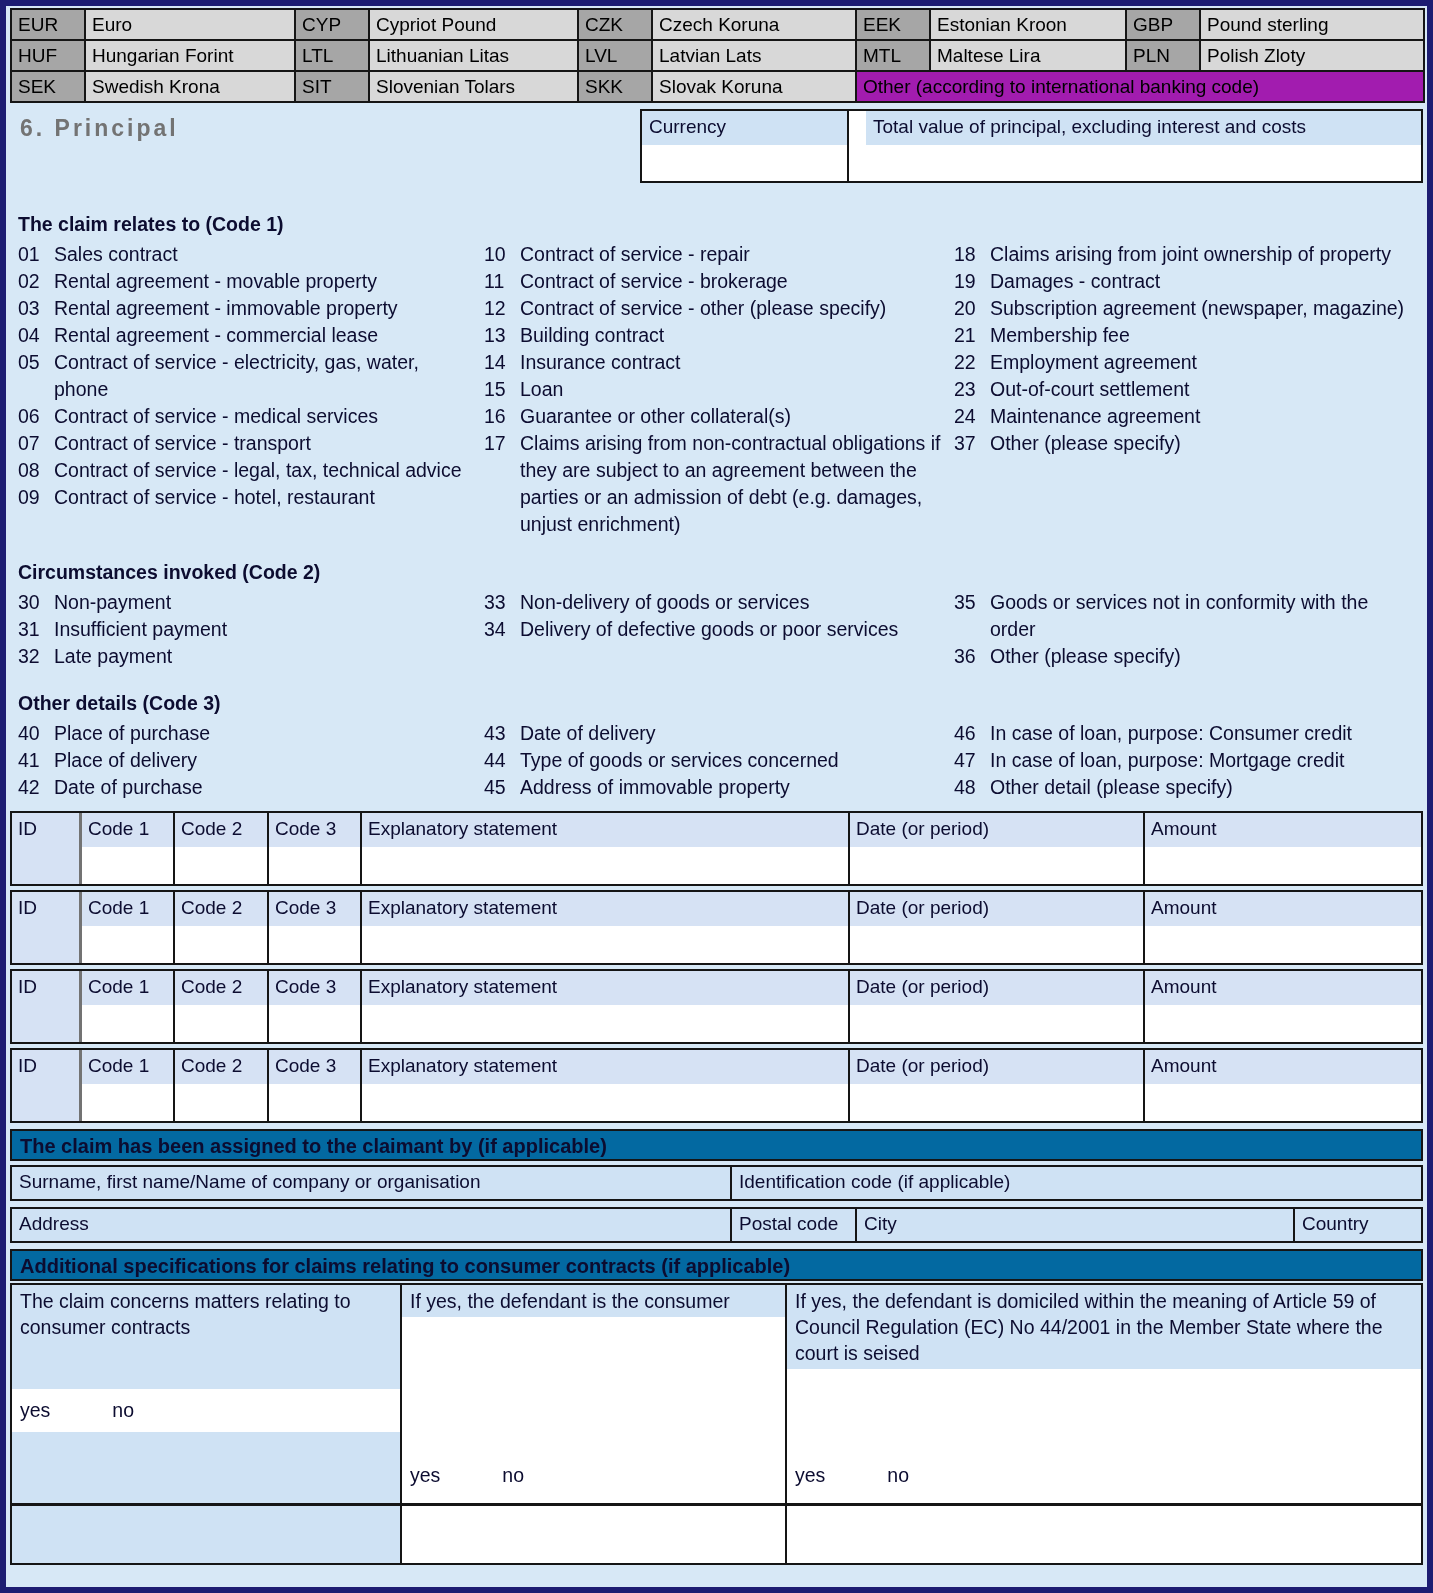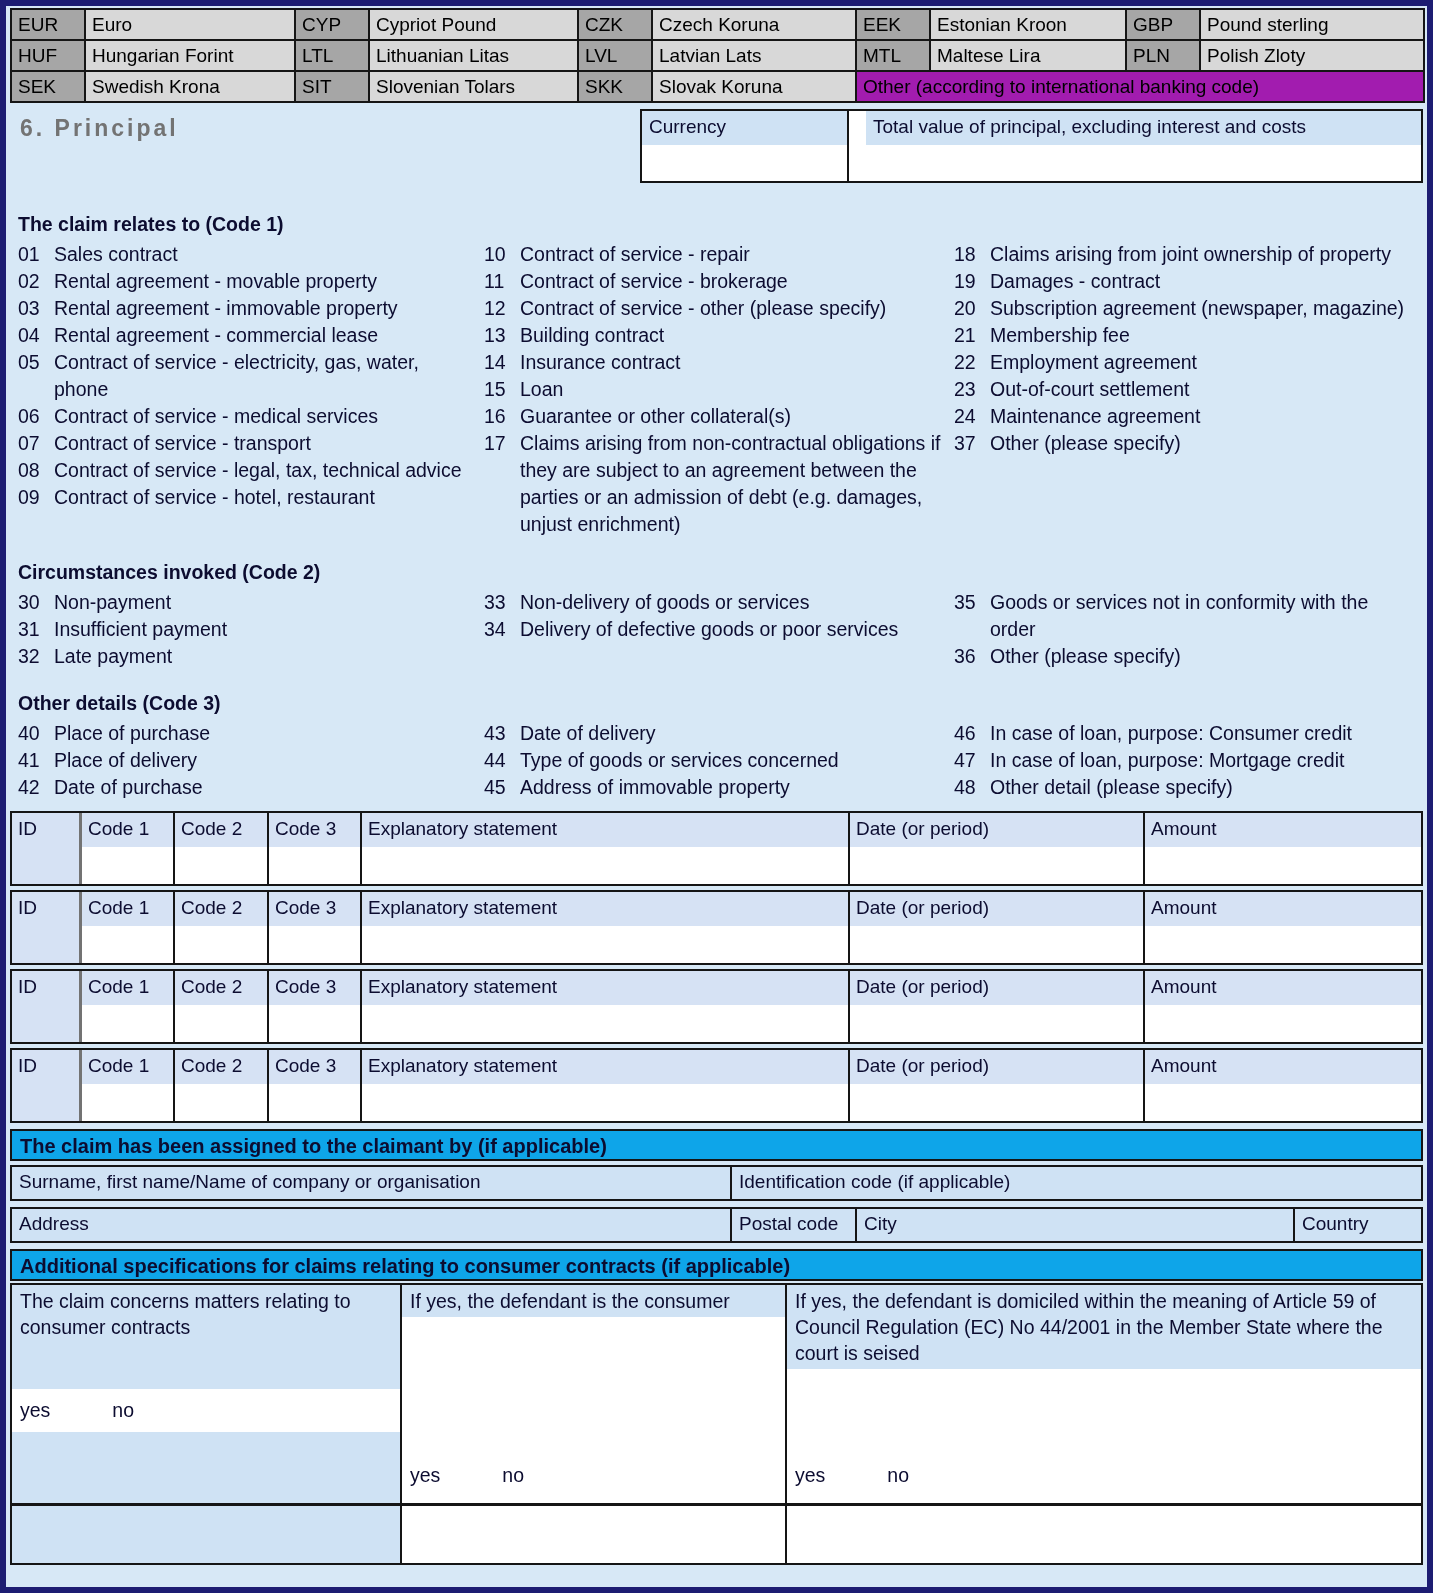--- a/index.html
+++ b/index.html
@@ -51,21 +51,21 @@
     border:2px solid #151515;margin-bottom:4px;background:#fff;
   }
   .claims-col{border-right:2px solid #151515;display:flex;flex-direction:column;}
   .claims-col:last-child{border-right:none;}
   .claims-col .lbl{background:#d6e2f4;height:32px;line-height:30px;padding:1px 6px;font-size:19px;white-space:nowrap;overflow:hidden;}
   .claims-col .inp{background:#fff;height:37px;}
   .id-cell{background:#d6e2f4;height:69px;line-height:30px;padding:1px 6px;font-size:19px;border-right:3px solid #737373;}
   
   .bar{
     width:1413px;box-sizing:border-box;margin-top:6px;
-    border:2px solid #151515;background:#0ea5e9;
+    border:2px solid #151515;background:#0369a1;
     font-weight:bold;font-size:20px;padding:2px 8px;height:32px;line-height:26px;
   }
   
   .assign-row{display:flex;width:1413px;box-sizing:border-box;border:2px solid #151515;margin-top:4px;background:#fff;}
   .a-cell{box-sizing:border-box;display:flex;flex-direction:column;}
   .a-cell + .a-cell{border-left:2px solid #151515;}
   .a-cell .lbl{background:#cfe2f4;height:30px;line-height:28px;padding:1px 7px;font-size:19px;white-space:nowrap;overflow:hidden;}
   .a-cell .inp{background:#fff;height:36px;flex:1;}
   
   .consumer-table{

